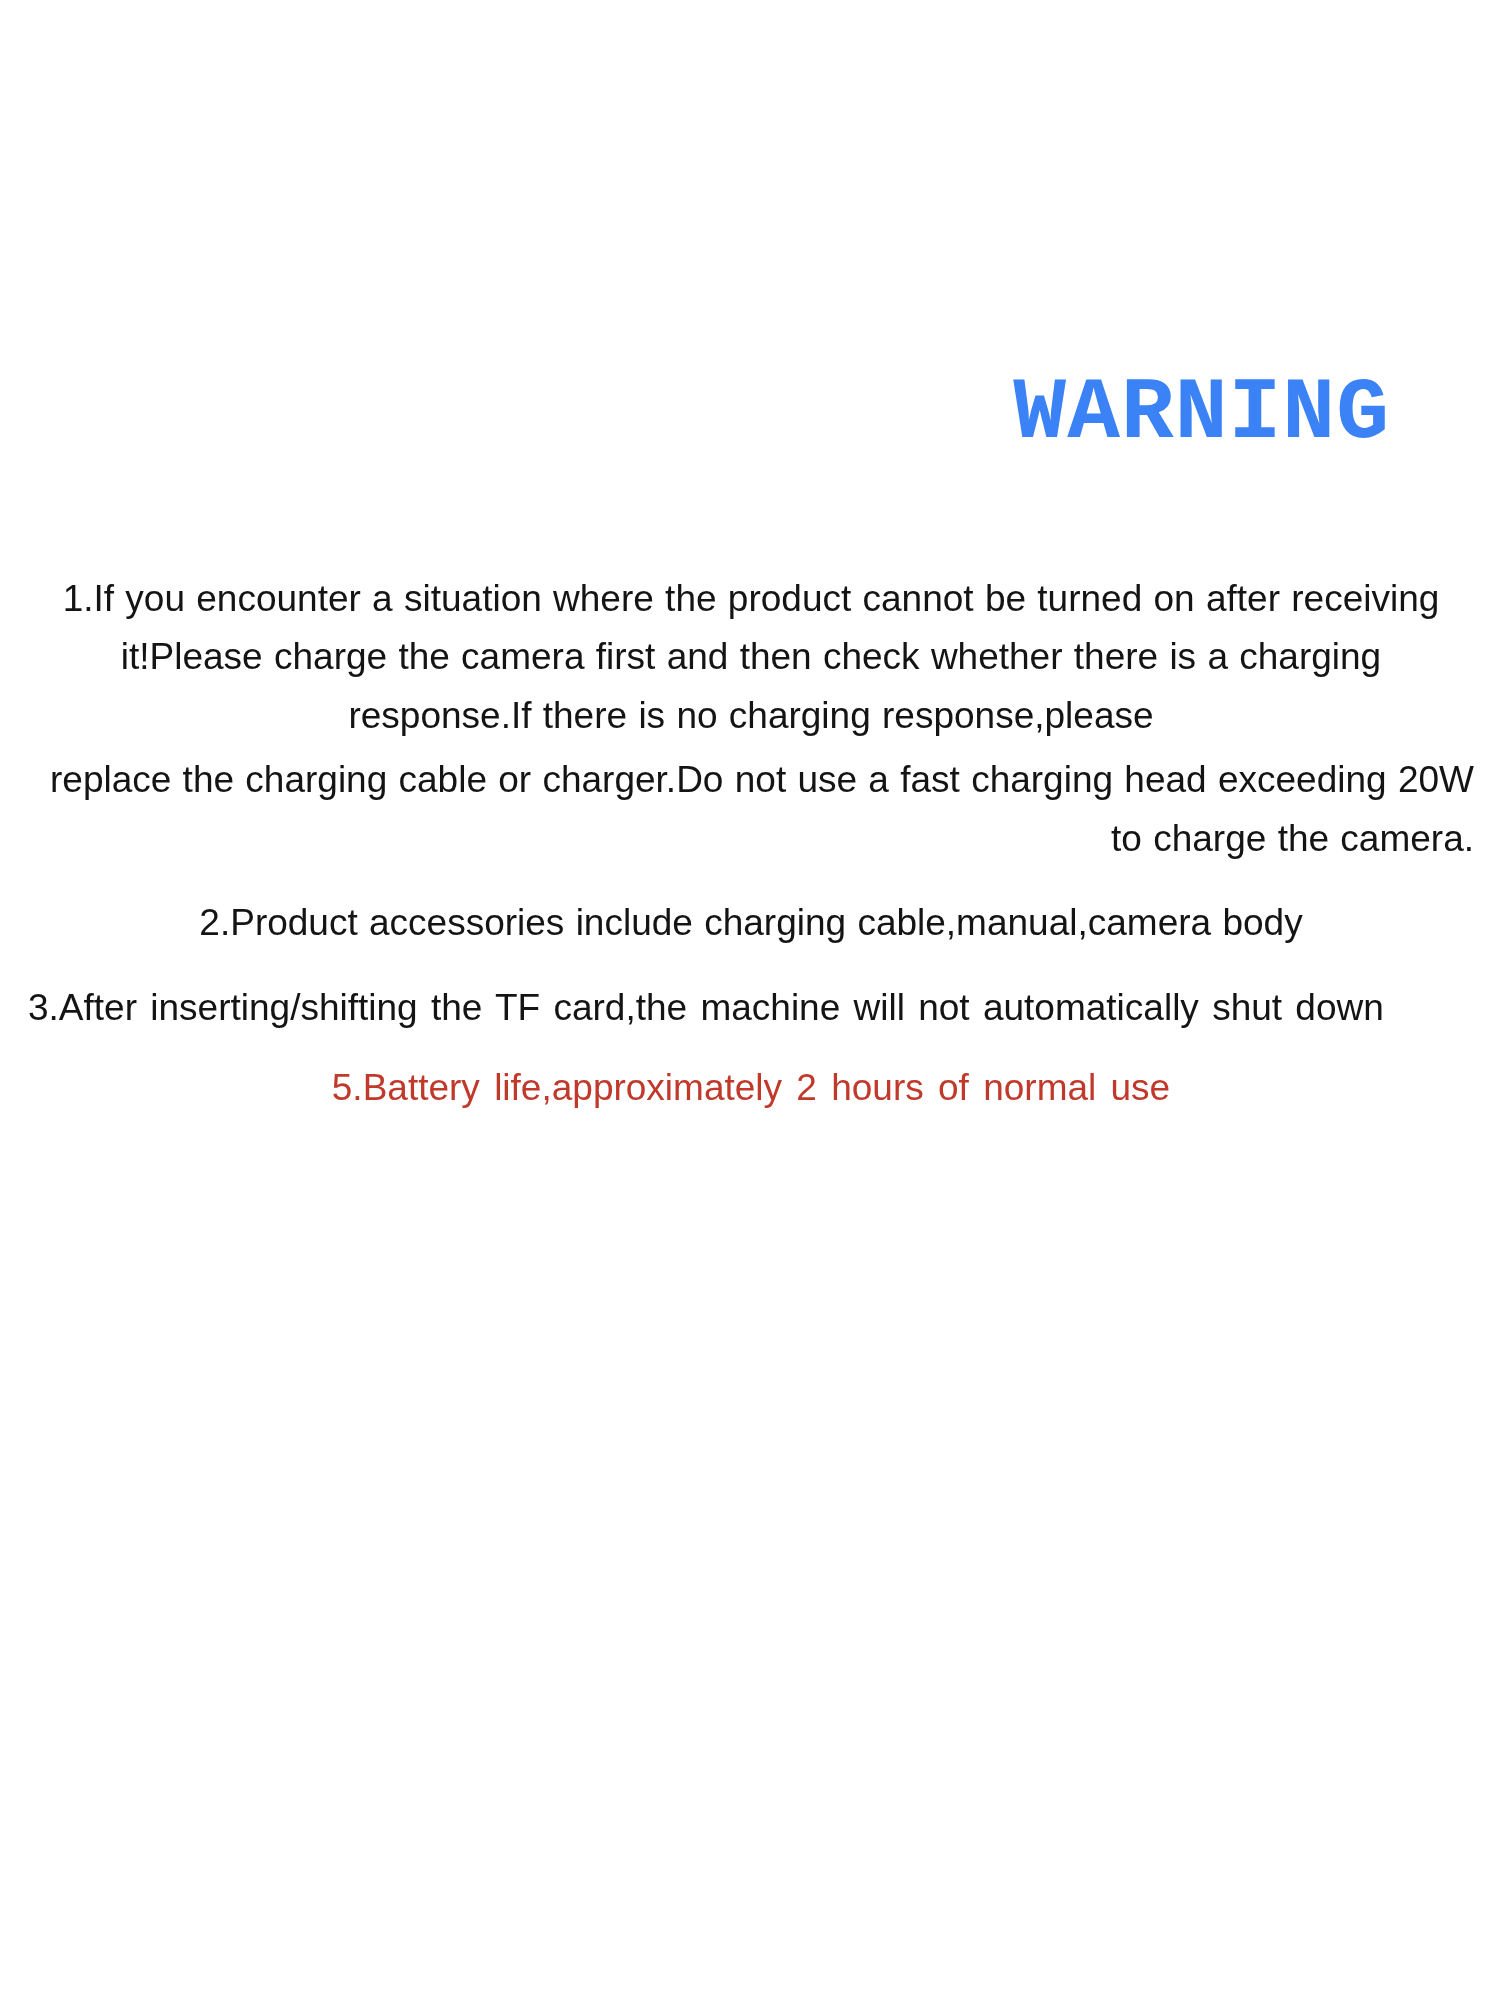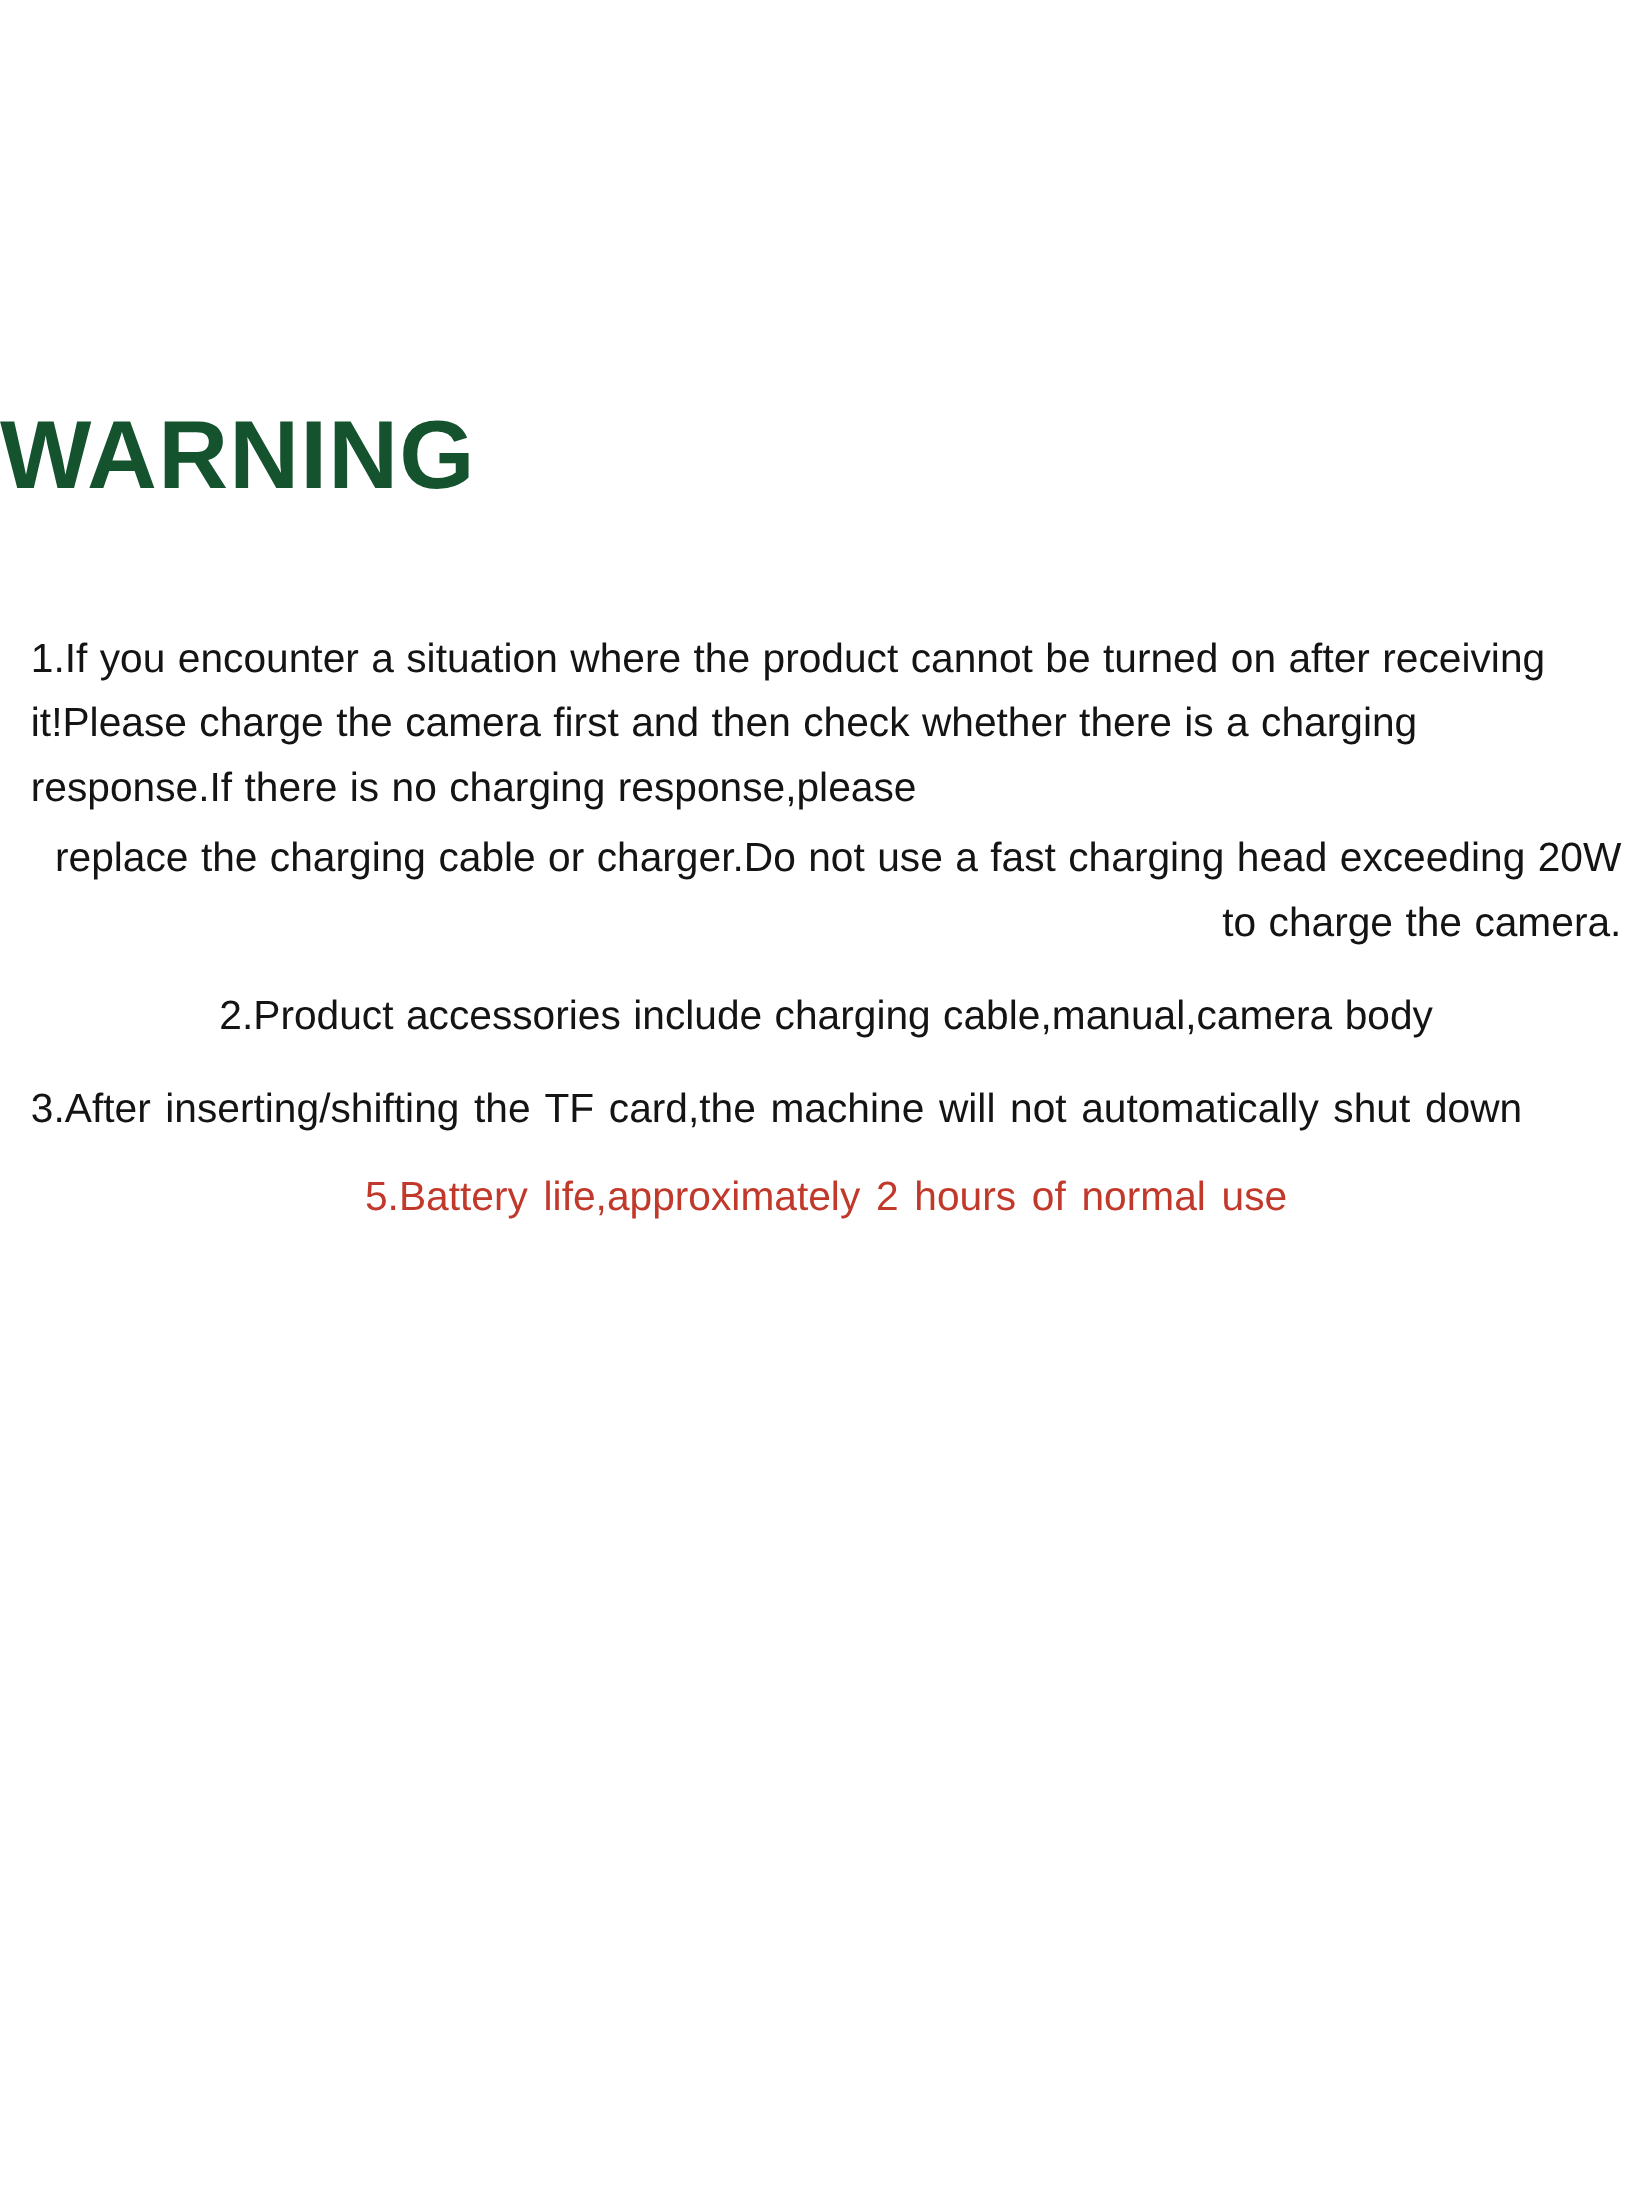--- a/index.html
+++ b/index.html
@@ -19,42 +19,43 @@
     width: 1500px;
     height: 2000px;
     box-sizing: border-box;
     padding: 0;
     overflow: hidden;
   }
   .title {
     font-size: 88px;
     font-weight: bold;
     letter-spacing: 1px;
-    color: #14532d;
-    text-align: left;
+    color: #3b82f6;
+    text-align: right;
     margin: 0;
     padding-top: 370px;
     padding-right: 110px;
     line-height: 1.0;
+    font-family: Liberation Mono, monospace;
   }
   .body-block {
     margin-top: 112px;
     padding-left: 28px;
     padding-right: 26px;
   }
   .para {
     font-size: 37px;
     line-height: 1.58;
     margin: 0 0 24px 0;
     color: #111111;
     word-spacing: 1px;
   }
   .para.black { color: #141414; }
   .para.red { color: #c0392b; }
-  .para.p1 { margin-bottom: 6px; }
+  .para.p1 { margin-bottom: 6px; text-align: center; }
   .para.p1b { margin-bottom: 26px; text-align: right; }
   .para.p2 { margin-bottom: 26px; text-align: center; }
   .para.p3 {
     margin-bottom: 22px;
     word-spacing: 3px;
   }
   .para.p4 {
     margin-bottom: 40px;
     word-spacing: 2px;
   }

